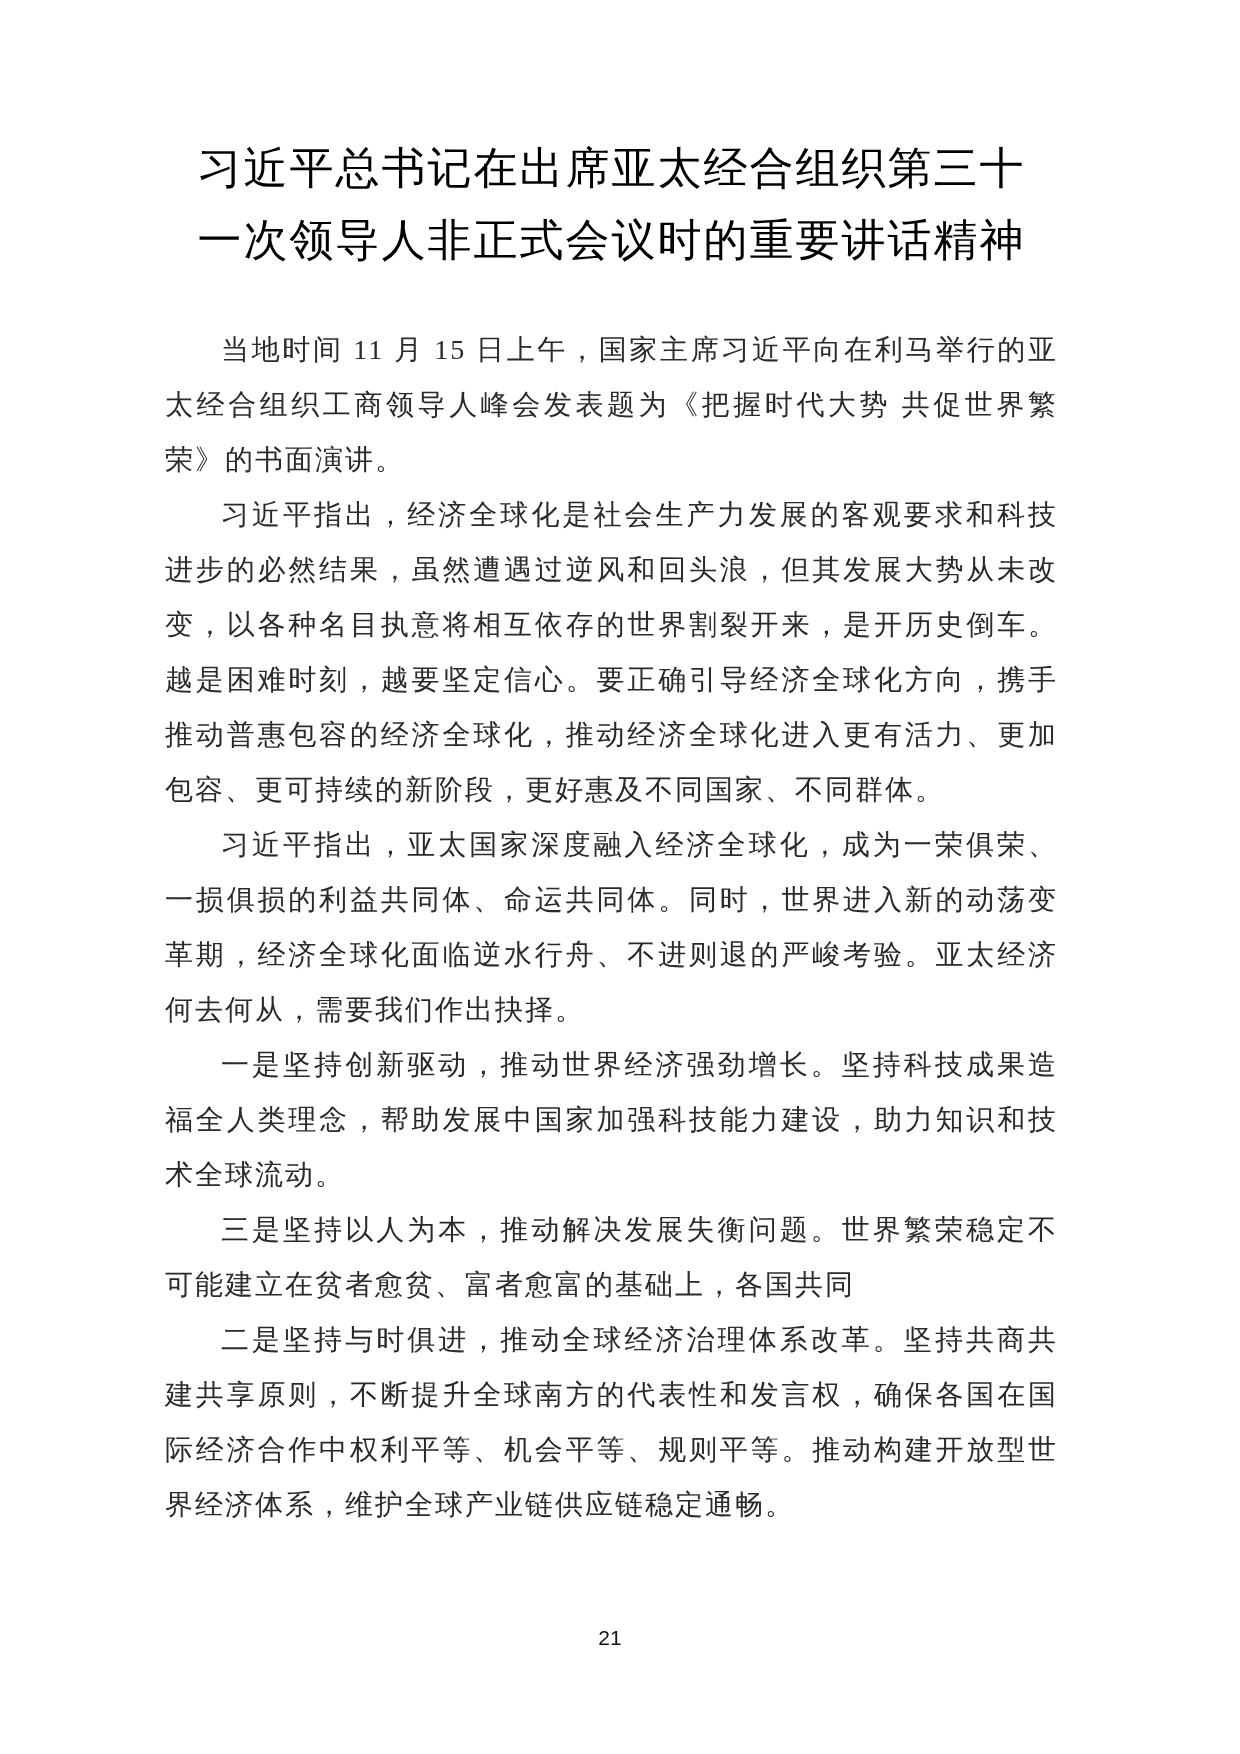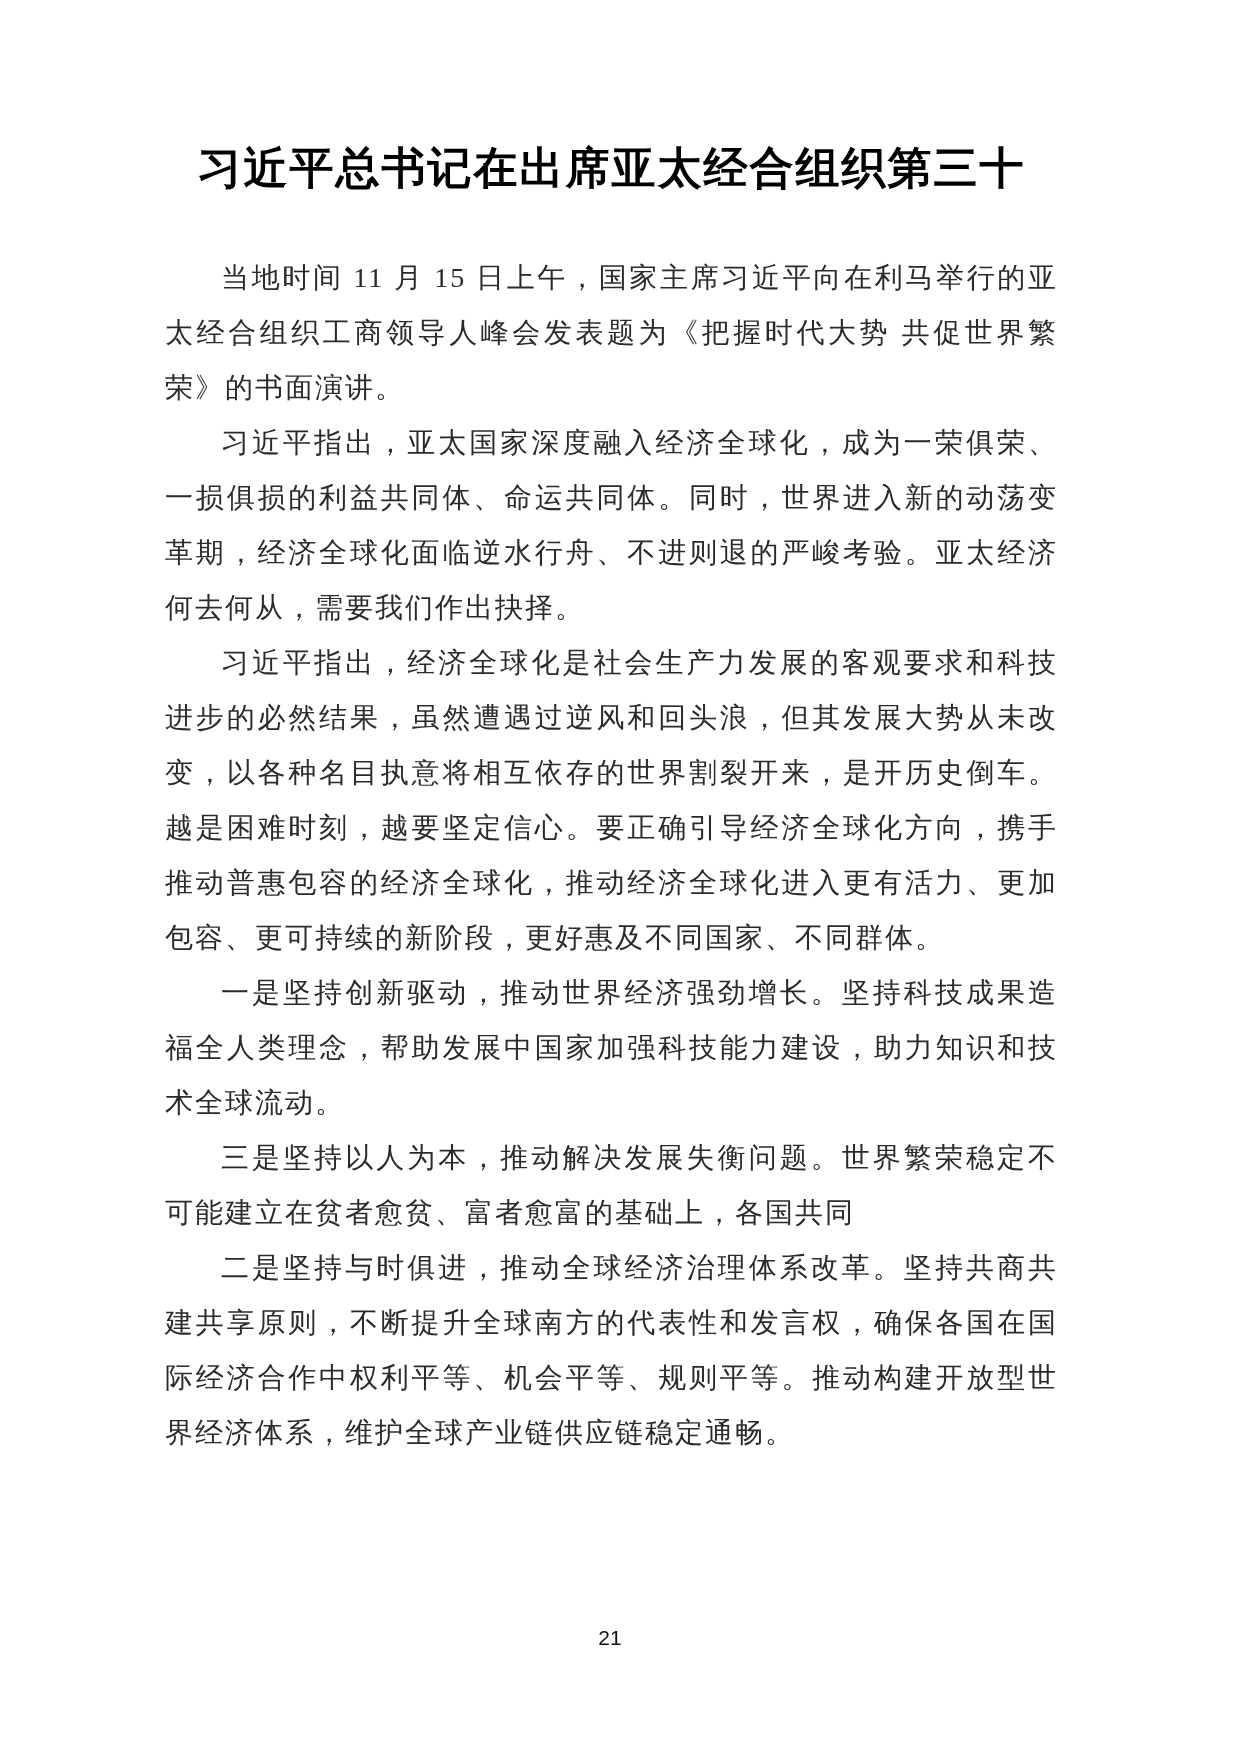--- a/index.html
+++ b/index.html
@@ -13,21 +13,21 @@
     height: 1754px;
     margin: 0 auto;
     background: #ffffff;
     box-sizing: border-box;
     padding: 132px 182px 0 165px;
     overflow: hidden;
     font-family: "Liberation Serif", "DejaVu Serif", serif;
   }
   .doc-title {
     font-family: "Liberation Sans", "DejaVu Sans", sans-serif;
-    font-weight: bold;
+    font-weight: normal;
     font-size: 44px;
     line-height: 72px;
     letter-spacing: 2px;
     text-align: center;
     color: #000000;
     margin: 0 0 46px 0;
   }
   .doc-body p {
     margin: 0;
     font-size: 28px;
@@ -49,26 +49,27 @@
     color: #111111;
   }
 </style>
 </head>
 <body>
 
 <div class="page">
 
   <h1 class="doc-title">
     <span>习近平总书记在出席亚太经合组织第三十</span><br>
+    <span>一次领导人非正式会议时的重要讲话精神</span>
   </h1>
 
   <div class="doc-body">
     <p>当地时间 11 月 15 日上午，国家主席习近平向在利马举行的亚太经合组织工商领导人峰会发表题为《把握时代大势  共促世界繁荣》的书面演讲。</p>
+    <p>习近平指出，经济全球化是社会生产力发展的客观要求和科技进步的必然结果，虽然遭遇过逆风和回头浪，但其发展大势从未改变，以各种名目执意将相互依存的世界割裂开来，是开历史倒车。越是困难时刻，越要坚定信心。要正确引导经济全球化方向，携手推动普惠包容的经济全球化，推动经济全球化进入更有活力、更加包容、更可持续的新阶段，更好惠及不同国家、不同群体。</p>
     <p>习近平指出，亚太国家深度融入经济全球化，成为一荣俱荣、一损俱损的利益共同体、命运共同体。同时，世界进入新的动荡变革期，经济全球化面临逆水行舟、不进则退的严峻考验。亚太经济何去何从，需要我们作出抉择。</p>
-    <p>习近平指出，经济全球化是社会生产力发展的客观要求和科技进步的必然结果，虽然遭遇过逆风和回头浪，但其发展大势从未改变，以各种名目执意将相互依存的世界割裂开来，是开历史倒车。越是困难时刻，越要坚定信心。要正确引导经济全球化方向，携手推动普惠包容的经济全球化，推动经济全球化进入更有活力、更加包容、更可持续的新阶段，更好惠及不同国家、不同群体。</p>
     <p>一是坚持创新驱动，推动世界经济强劲增长。坚持科技成果造福全人类理念，帮助发展中国家加强科技能力建设，助力知识和技术全球流动。</p>
     <p>三是坚持以人为本，推动解决发展失衡问题。世界繁荣稳定不可能建立在贫者愈贫、富者愈富的基础上，各国共同</p>
     <p>二是坚持与时俱进，推动全球经济治理体系改革。坚持共商共建共享原则，不断提升全球南方的代表性和发言权，确保各国在国际经济合作中权利平等、机会平等、规则平等。推动构建开放型世界经济体系，维护全球产业链供应链稳定通畅。</p>
   </div>
 
   <div class="page-number">21</div>
 
 </div>
 
 </body></html>

